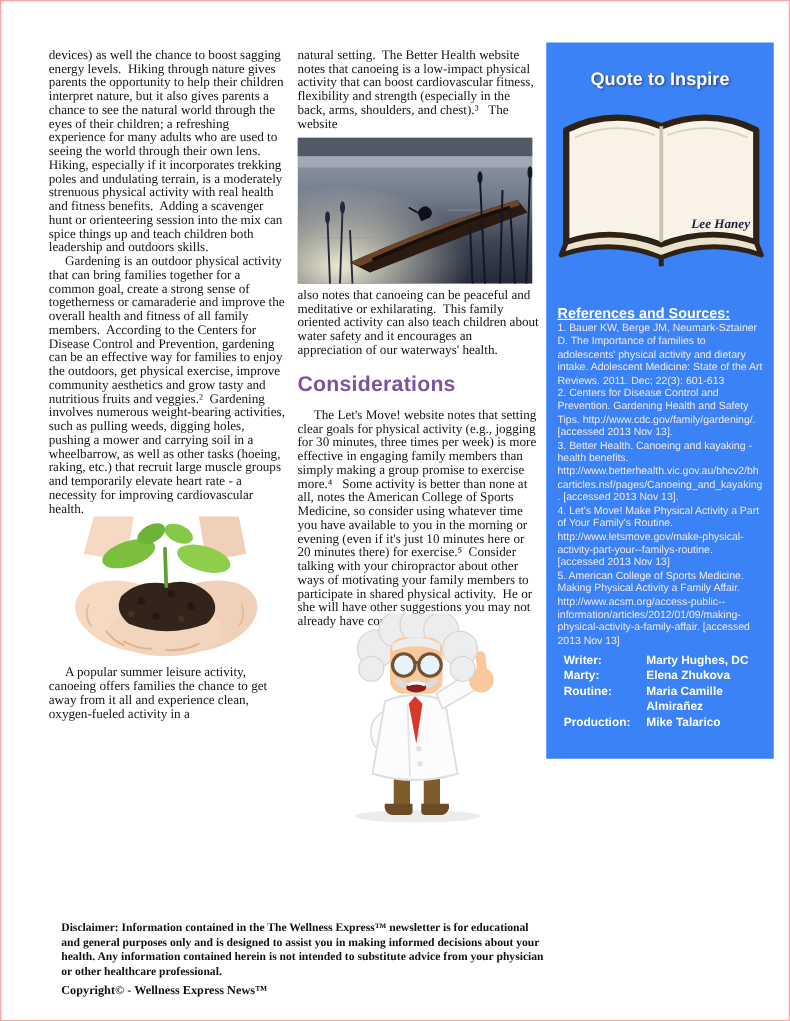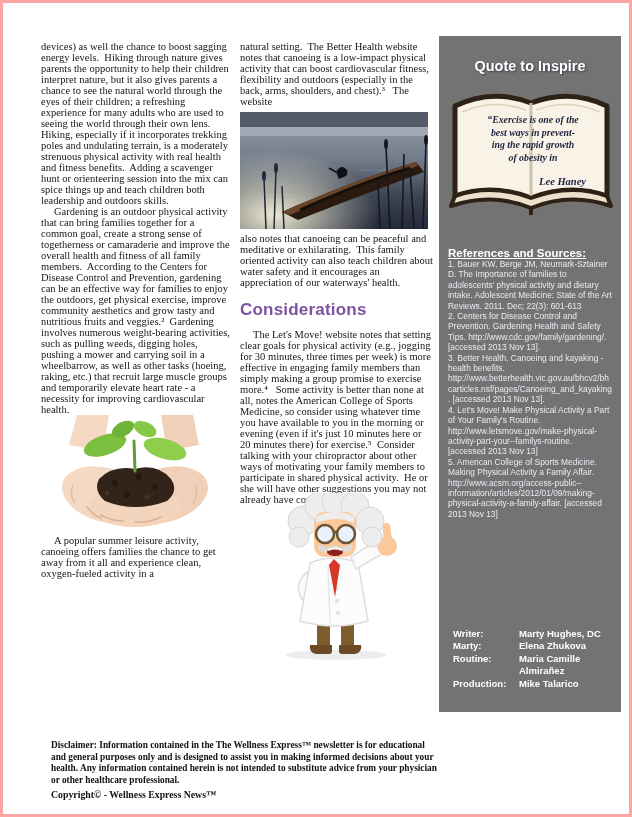--- a/index.html
+++ b/index.html
@@ -1,18 +1,18 @@
 <!DOCTYPE html>
 <html><head>
 <meta charset="utf-8">
 <style>
   html,body{margin:0;padding:0;background:#ffffff;}
   .page{
     position:relative;width:632px;height:817px;box-sizing:border-box;
-    background:#ffffff;border:3px solid #fca5a5;overflow:hidden;
+    background:#ffffff;border:1px solid #fca5a5;overflow:hidden;
     font-family:"Liberation Serif", serif;color:#151515;
   }
   .col{position:absolute;top:38px;}
   .col1{left:38px;width:192px;}
   .col2{left:237px;width:194px;}
   .body-text{
     margin:0;font-size:10.5px;line-height:11px;white-space:pre-wrap;
     color:#151515;
   }
   .indent{text-indent:13px;}
@@ -20,37 +20,37 @@
     margin:13px 0 10px 0;font-family:"Liberation Sans", sans-serif;
     font-weight:bold;font-size:17px;line-height:18px;color:#7d52a0;
     letter-spacing:.2px;
   }
   .img-wrap{line-height:0;}
   .img-hands{margin:0 0 2px 2px;}
   .img-canoe{margin:5px 0 4px 0;}
   .img-doctor{margin:-12px 0 0 18px;}
   
   .sidebar{
-    position:absolute;left:436px;top:33px;width:182px;height:676px;
-    background:#737373;font-family:"Liberation Sans", sans-serif;color:#ffffff;
+    position:absolute;left:436px;top:33px;width:182px;height:573px;
+    background:#3b82f6;font-family:"Liberation Sans", sans-serif;color:#ffffff;
     box-sizing:border-box;padding:0 9px;
   }
   .quote-header{
     margin-top:22px;text-align:center;font-size:14.5px;font-weight:bold;
     color:#ffffff;text-shadow:1px 1px 2px rgba(30,10,40,.55);
   }
   .book{position:relative;width:166px;height:146px;margin:10px auto 0 auto;}
   .book svg{position:absolute;left:0;top:0;}
   .quote-text{
     position:absolute;left:16px;right:12px;top:30px;text-align:center;
     font-family:"Liberation Serif", serif;font-style:italic;font-weight:bold;
     font-size:9.8px;line-height:12.5px;color:#1d2140;white-space:pre-line;
   }
   .quote-attr{
-    position:absolute;right:28px;top:92px;
+    position:absolute;right:12px;top:92px;
     font-family:"Liberation Serif", serif;font-style:italic;font-weight:bold;
     font-size:10.5px;color:#1d2140;
   }
   .refs-heading{margin-top:17px;font-size:11.5px;font-weight:bold;color:#ffffff;text-decoration:underline;}
   .ref{
     font-size:8.4px;line-height:10.4px;color:#efe8f4;
     overflow-wrap:anywhere;
   }
   .credits{
     position:absolute;left:14px;right:10px;bottom:22px;
@@ -103,21 +103,21 @@
         <ellipse cx="122" cy="34" rx="22" ry="10" fill="#8fce4b" transform="rotate(16 122 34)"></ellipse>
         <ellipse cx="80" cy="14" rx="12" ry="7" fill="#6fb23a" transform="rotate(-28 80 14)"></ellipse>
         <ellipse cx="102" cy="14" rx="12" ry="7" fill="#86c847" transform="rotate(24 102 14)"></ellipse>
       </svg>
     </div>
 
     <p class="body-text indent">A popular summer leisure activity, canoeing offers families the chance to get away from it all and experience clean, oxygen-fueled activity in a</p>
   </div>
 
   <div class="col col2">
-    <p class="body-text">natural setting.  The Better Health website notes that canoeing is a low-impact physical activity that can boost cardiovascular fitness, flexibility and outdoors (especially in the back, arms, shoulders, and chest).³   The website</p>
+    <p class="body-text">natural setting.  The Better Health website notes that canoeing is a low-impact physical activity that can boost cardiovascular fitness, flexibility and strength (especially in the back, arms, shoulders, and chest).³   The website</p>
 
     <div class="img-wrap img-canoe">
       <svg width="188" height="117" viewBox="0 0 188 117">
         <defs>
           <linearGradient id="water" x1="0" y1="0" x2="0" y2="1">
             <stop offset="0" stop-color="#99a1ad"></stop>
             <stop offset="0.42" stop-color="#717a89"></stop>
             <stop offset="0.72" stop-color="#3c4351"></stop>
             <stop offset="1" stop-color="#252a3a"></stop>
           </linearGradient>
@@ -218,24 +218,20 @@
     <div class="quote-header">Quote to Inspire</div>
 
     <div class="book">
       <svg width="166" height="146" viewBox="0 0 166 146">
         <path d="M7 22 Q44 4 83 19 Q122 4 159 22 L159 112 Q122 99 83 114 Q44 99 7 112 Z" fill="#f8f3e6" stroke="#2e2115" stroke-width="5" stroke-linejoin="round"></path>
         <path d="M83 19 L83 114" stroke="#cdc3ae" stroke-width="3"></path>
         <path d="M7 112 Q44 99 83 114 Q122 99 159 112 L163 122 Q122 108 83 124 Q44 108 3 122 Z" fill="#ece1cb" stroke="#2e2115" stroke-width="4" stroke-linejoin="round"></path>
         <path d="M83 124 L83 131" stroke="#2e2115" stroke-width="4"></path>
         <path d="M14 28 Q45 14 78 26 M88 26 Q121 14 152 28" stroke="#ddd2bc" stroke-width="1.5" fill="none"></path>
       </svg>
-      <div class="quote-text">“Exercise is one of the
-best ways in prevent-
-ing the rapid growth
-of obesity in</div>
       <div class="quote-attr">Lee Haney</div>
     </div>
 
     <div class="refs-heading">References and Sources:</div>
     <div class="ref">1. Bauer KW, Berge JM, Neumark-Sztainer D. The Importance of families to adolescents' physical activity and dietary intake. Adolescent Medicine: State of the Art Reviews. 2011. Dec; 22(3): 601-613</div>
     <div class="ref">2. Centers for Disease Control and Prevention. Gardening Health and Safety Tips. http://www.cdc.gov/family/gardening/. [accessed 2013 Nov 13].</div>
     <div class="ref">3. Better Health. Canoeing and kayaking - health benefits. http://www.betterhealth.vic.gov.au/bhcv2/bhcarticles.nsf/pages/Canoeing_and_kayaking. [accessed 2013 Nov 13].</div>
     <div class="ref">4. Let's Move! Make Physical Activity a Part of Your Family's Routine. http://www.letsmove.gov/make-physical-activity-part-your--familys-routine. [accessed 2013 Nov 13]</div>
     <div class="ref">5. American College of Sports Medicine. Making Physical Activity a Family Affair. http://www.acsm.org/access-public--information/articles/2012/01/09/making-physical-activity-a-family-affair. [accessed 2013 Nov 13]</div>
 

